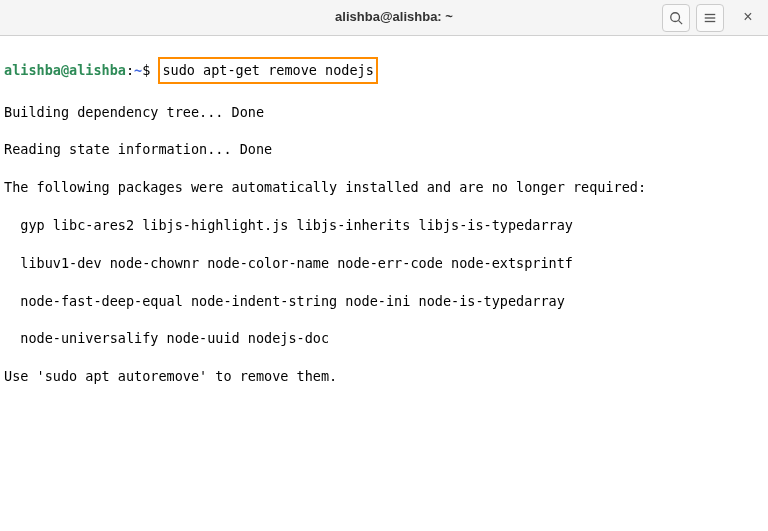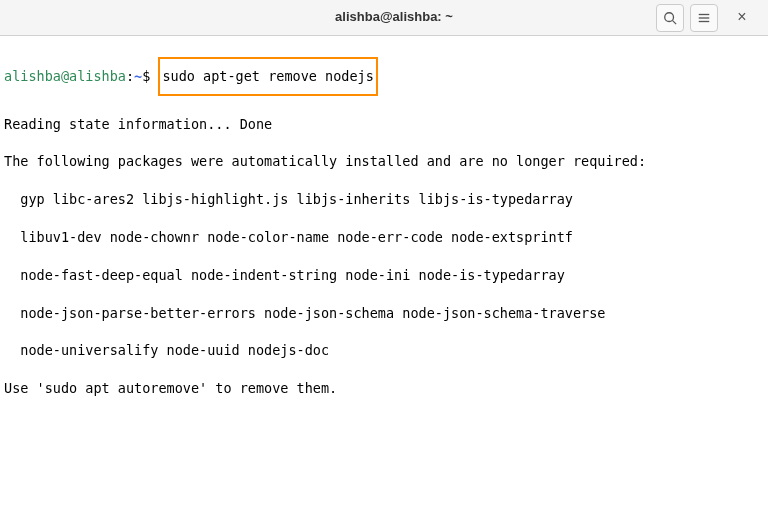--- a/index.html
+++ b/index.html
@@ -16,21 +16,21 @@
       width: 768px;
       height: 531px;
       overflow: hidden;
     }
     .titlebar {
       height: 36px;
       background: #f5f5f5;
       border-bottom: 1px solid #d0d0d0;
       display: flex;
       align-items: center;
-      padding: 0 12px;
+      padding: 0 6px;
       font-family: sans-serif;
       font-size: 13px;
       color: #333;
     }
     .titlebar-left {
       width: 120px;
     }
     .titlebar-title {
       flex: 1;
       text-align: center;
@@ -72,32 +72,32 @@
       color: #555;
       margin-left: 4px;
     }
     .terminal {
       padding: 2px 4px;
       white-space: pre;
       overflow: hidden;
     }
     .prompt-user {
       color: #2e8b57;
-      font-weight: normal;
+      font-weight: bold;
     }
     .prompt-path {
       color: #4169e1;
       font-weight: bold;
     }
     .prompt-dollar {
       color: #000;
     }
     .highlighted-cmd {
       border: 2px solid #ff8c00;
-      padding: 8px 2px;
+      padding: 2px 2px;
       display: inline-block;
     }
     .line {
       display: block;
     }
     .indent {
       padding-left: 2ch;
     }
   </style>
 </head>
@@ -121,26 +121,26 @@
       </svg>
     </div>
     <div class="titlebar-close">
       <span>×</span>
     </div>
   </div>
 </div>
 
 <div class="terminal">
 <span class="line"><span class="prompt-user">alishba@alishba</span><span class="prompt-dollar">:</span><span class="prompt-path">~</span><span class="prompt-dollar">$ </span><span class="highlighted-cmd">sudo apt-get remove nodejs</span></span>
+<span class="line">Building dependency tree... Done</span>
 <span class="line">Reading state information... Done</span>
 <span class="line">The following packages were automatically installed and are no longer required:</span>
 <span class="line indent">gyp libc-ares2 libjs-highlight.js libjs-inherits libjs-is-typedarray</span>
 <span class="line indent">libuv1-dev node-chownr node-color-name node-err-code node-extsprintf</span>
 <span class="line indent">node-fast-deep-equal node-indent-string node-ini node-is-typedarray</span>
-<span class="line indent">node-json-parse-better-errors node-json-schema node-json-schema-traverse</span>
 <span class="line indent">node-universalify node-uuid nodejs-doc</span>
 <span class="line">Use 'sudo apt autoremove' to remove them.</span>
 
 
 
 
 
 
 
 

